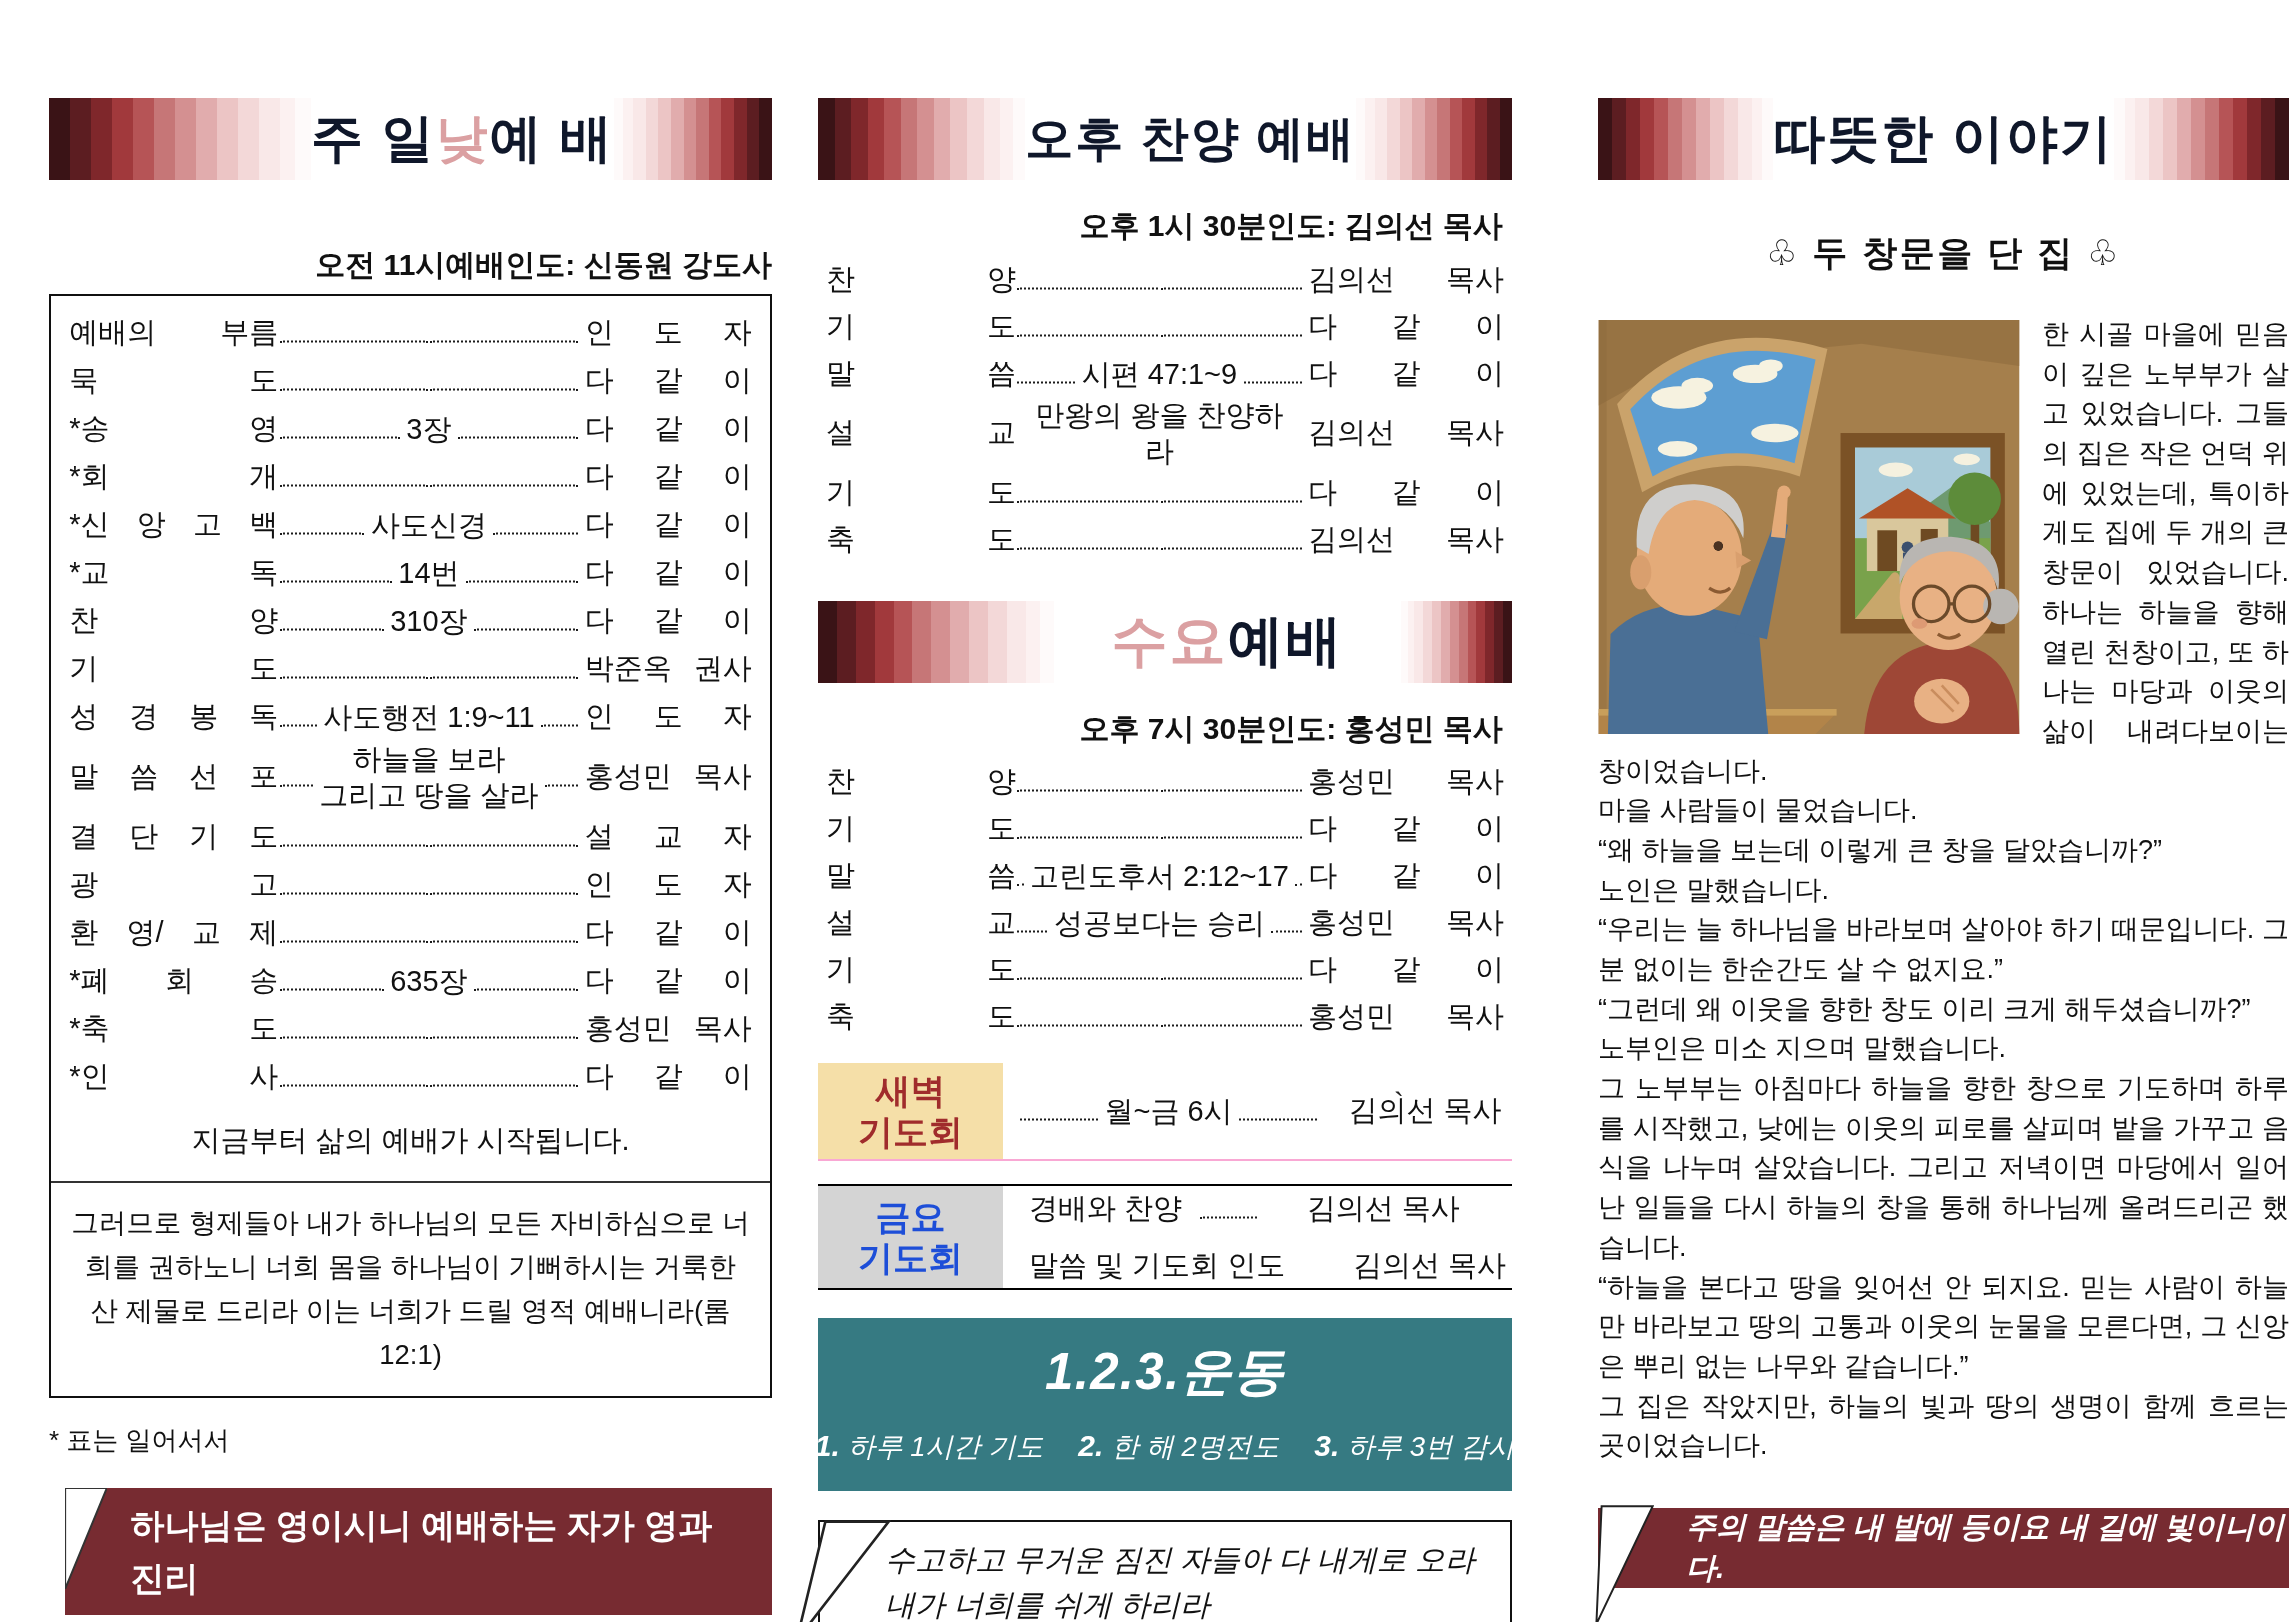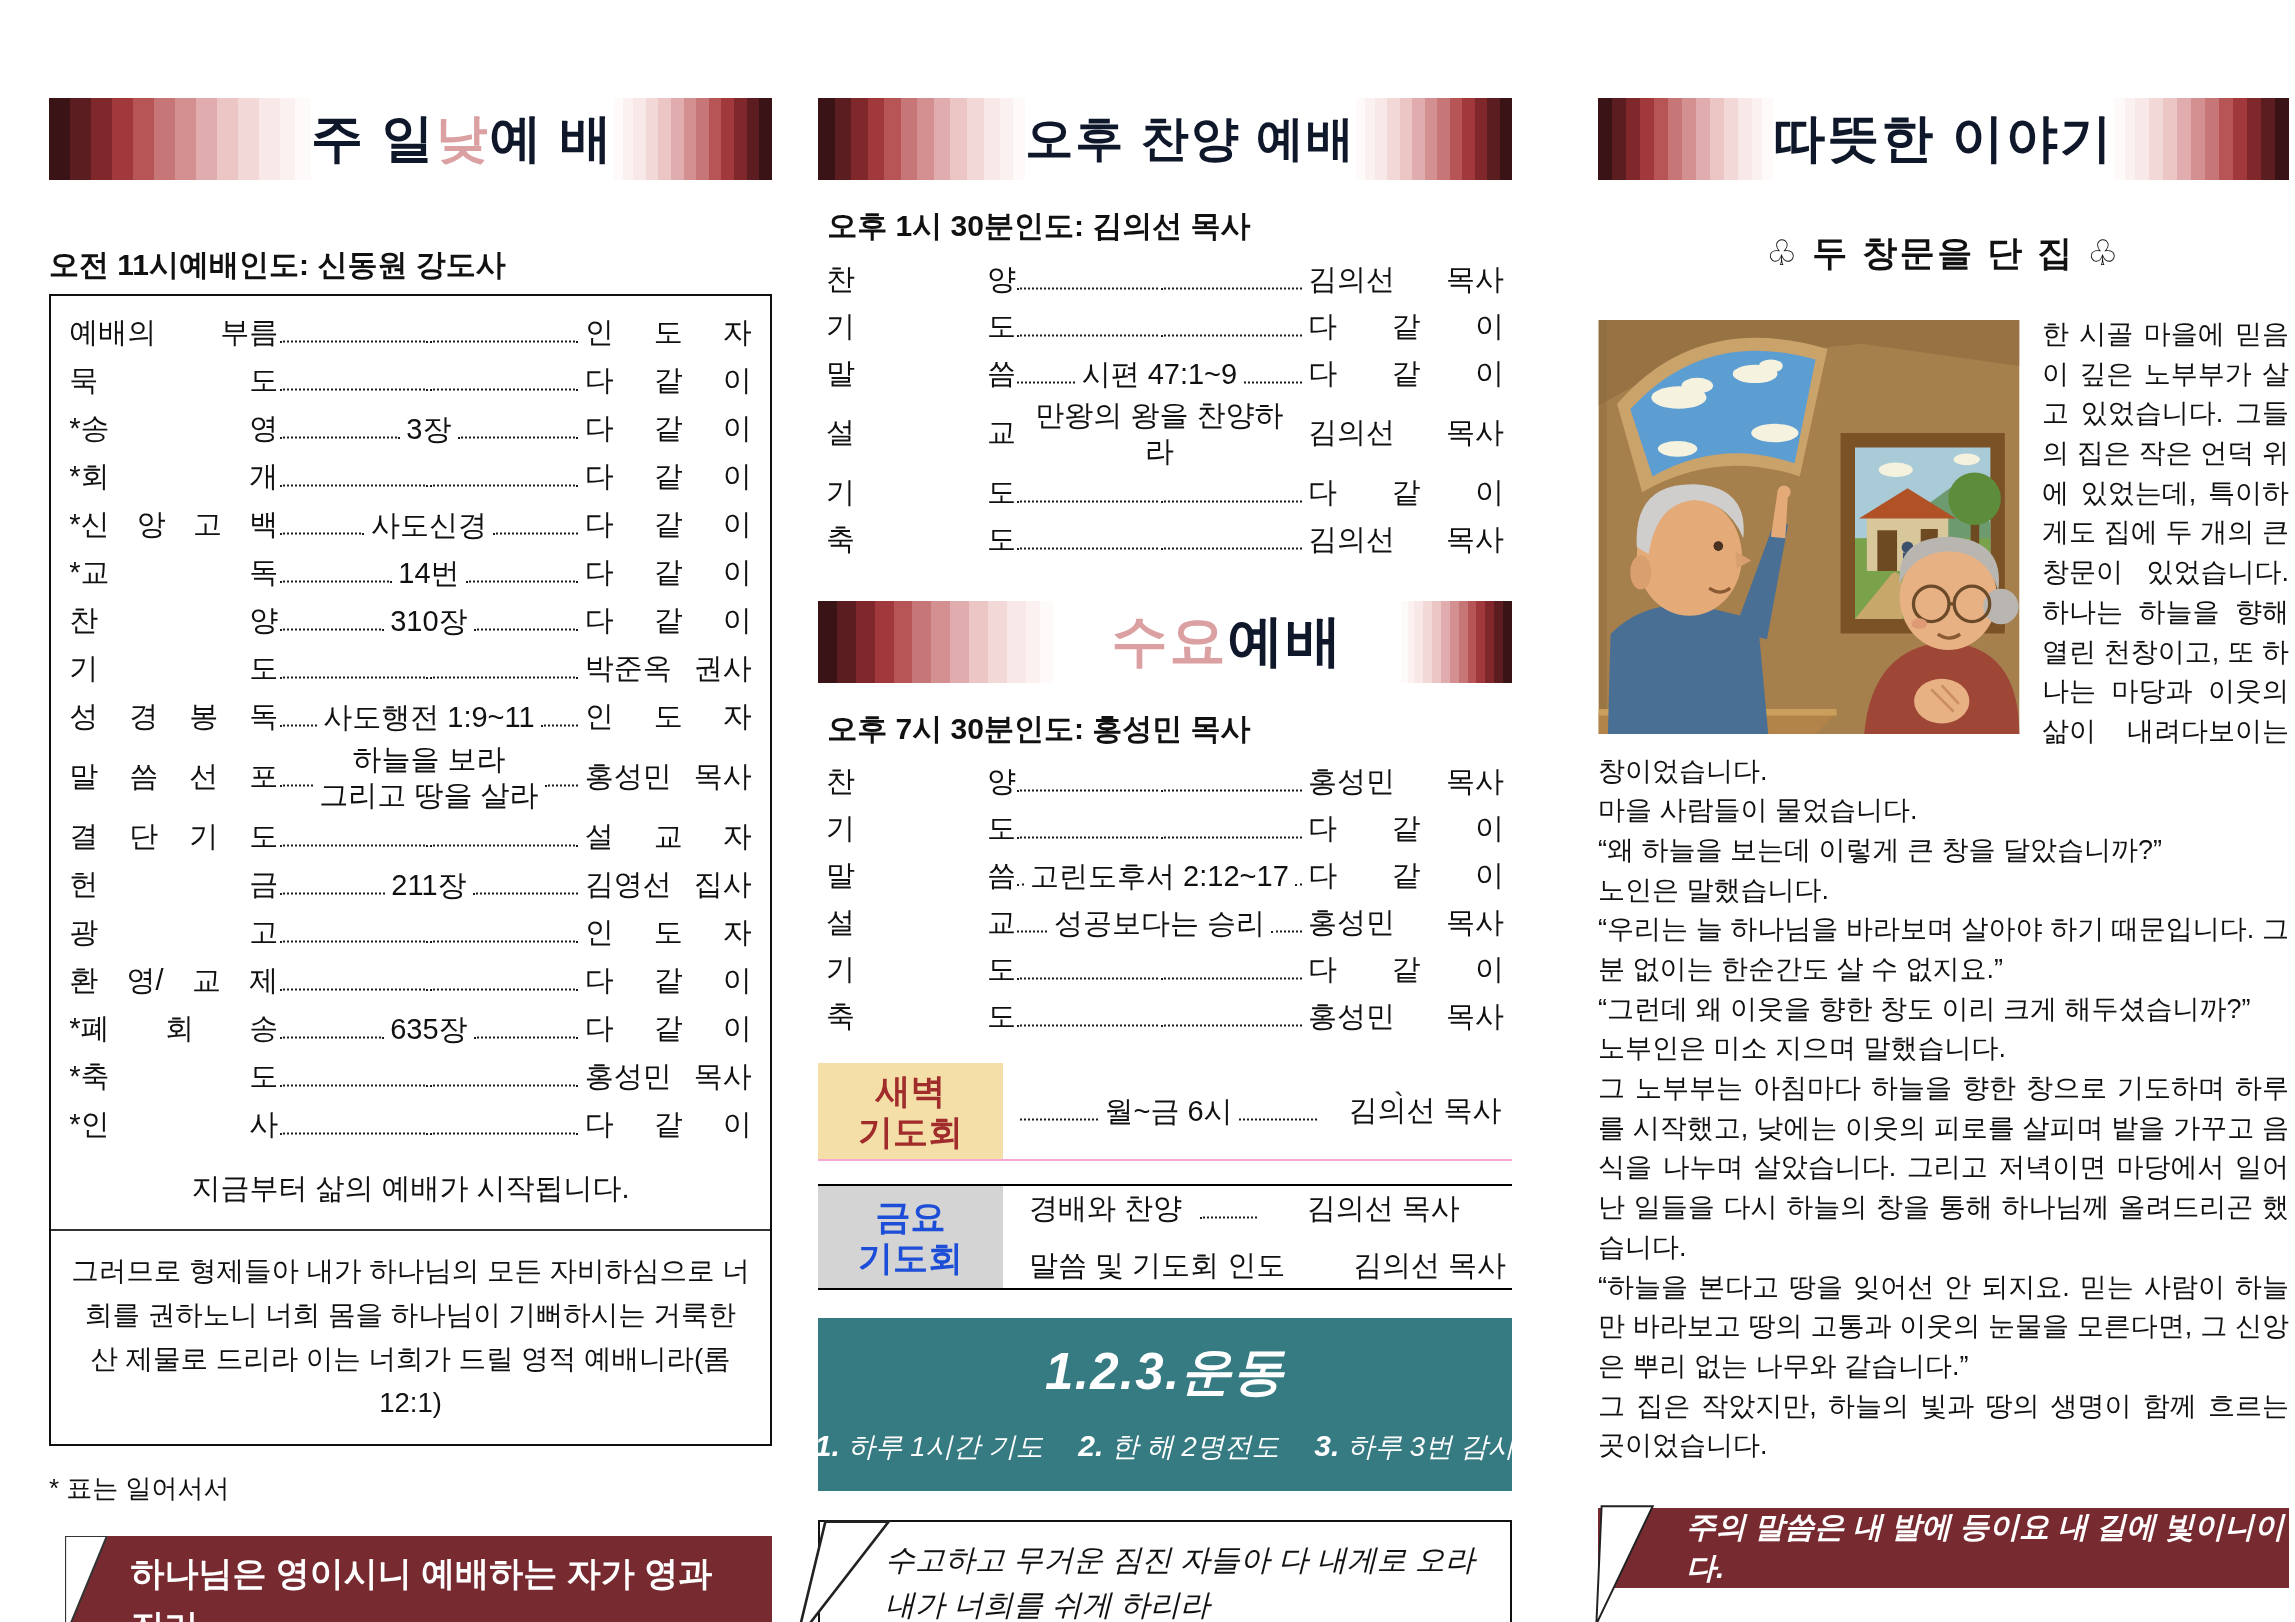--- a/index.html
+++ b/index.html
@@ -24,21 +24,21 @@
   .band-title{flex:1;display:flex;align-items:center;justify-content:center;
       font-weight:bold;white-space:nowrap;letter-spacing:2px;}
   .c-dark{color:#0f172a;}
   .c-pink{color:#dba0a2;}
   .t-left{font-size:52px;}
   .t-mid{font-size:48px;}
   .t-sub{font-size:56px;}
   .t-right{font-size:52px;}
 
   
-  .info{display:flex;justify-content:flex-start;align-items:baseline;
+  .info{display:flex;justify-content:flex-end;align-items:baseline;
         font-weight:bold;font-size:30px;}
   .info.left-info{margin-top:65px;}
   .info.mid-info{margin-top:26px;padding:0 9.2px;}
 
   
   .svc-box{margin-top:7.9px;border:2.6px solid #101010;padding:13px 18.3px 19.6px;}
   .svc-row{display:flex;align-items:center;min-height:48px;font-size:29px;}
   .col-mid .svc-row{min-height:47px;padding:0 7.9px;}
   .lbl{display:inline-block;width:209px;text-align:justify;text-align-last:justify;flex:0 0 auto;}
   .col-mid .lbl{width:190px;}
@@ -190,27 +190,20 @@
 그리고 땅을 살라</span>
           <span class="dots"></span>
           <span class="person">홍성민 목사</span>
         </div>
           <div class="svc-row">
           <span class="lbl">결 단 기 도</span>
           <span class="dots"></span>
 
           <span class="dots"></span>
           <span class="person">설 교 자</span>
-        </div>
-          <div class="svc-row">
-          <span class="lbl">헌 금</span>
-          <span class="dots"></span>
-          <span class="midv">211장</span>
-          <span class="dots"></span>
-          <span class="person">김영선 집사</span>
         </div>
           <div class="svc-row">
           <span class="lbl">광 고</span>
           <span class="dots"></span>
 
           <span class="dots"></span>
           <span class="person">인 도 자</span>
         </div>
           <div class="svc-row">
           <span class="lbl">환 영/ 교 제</span>

